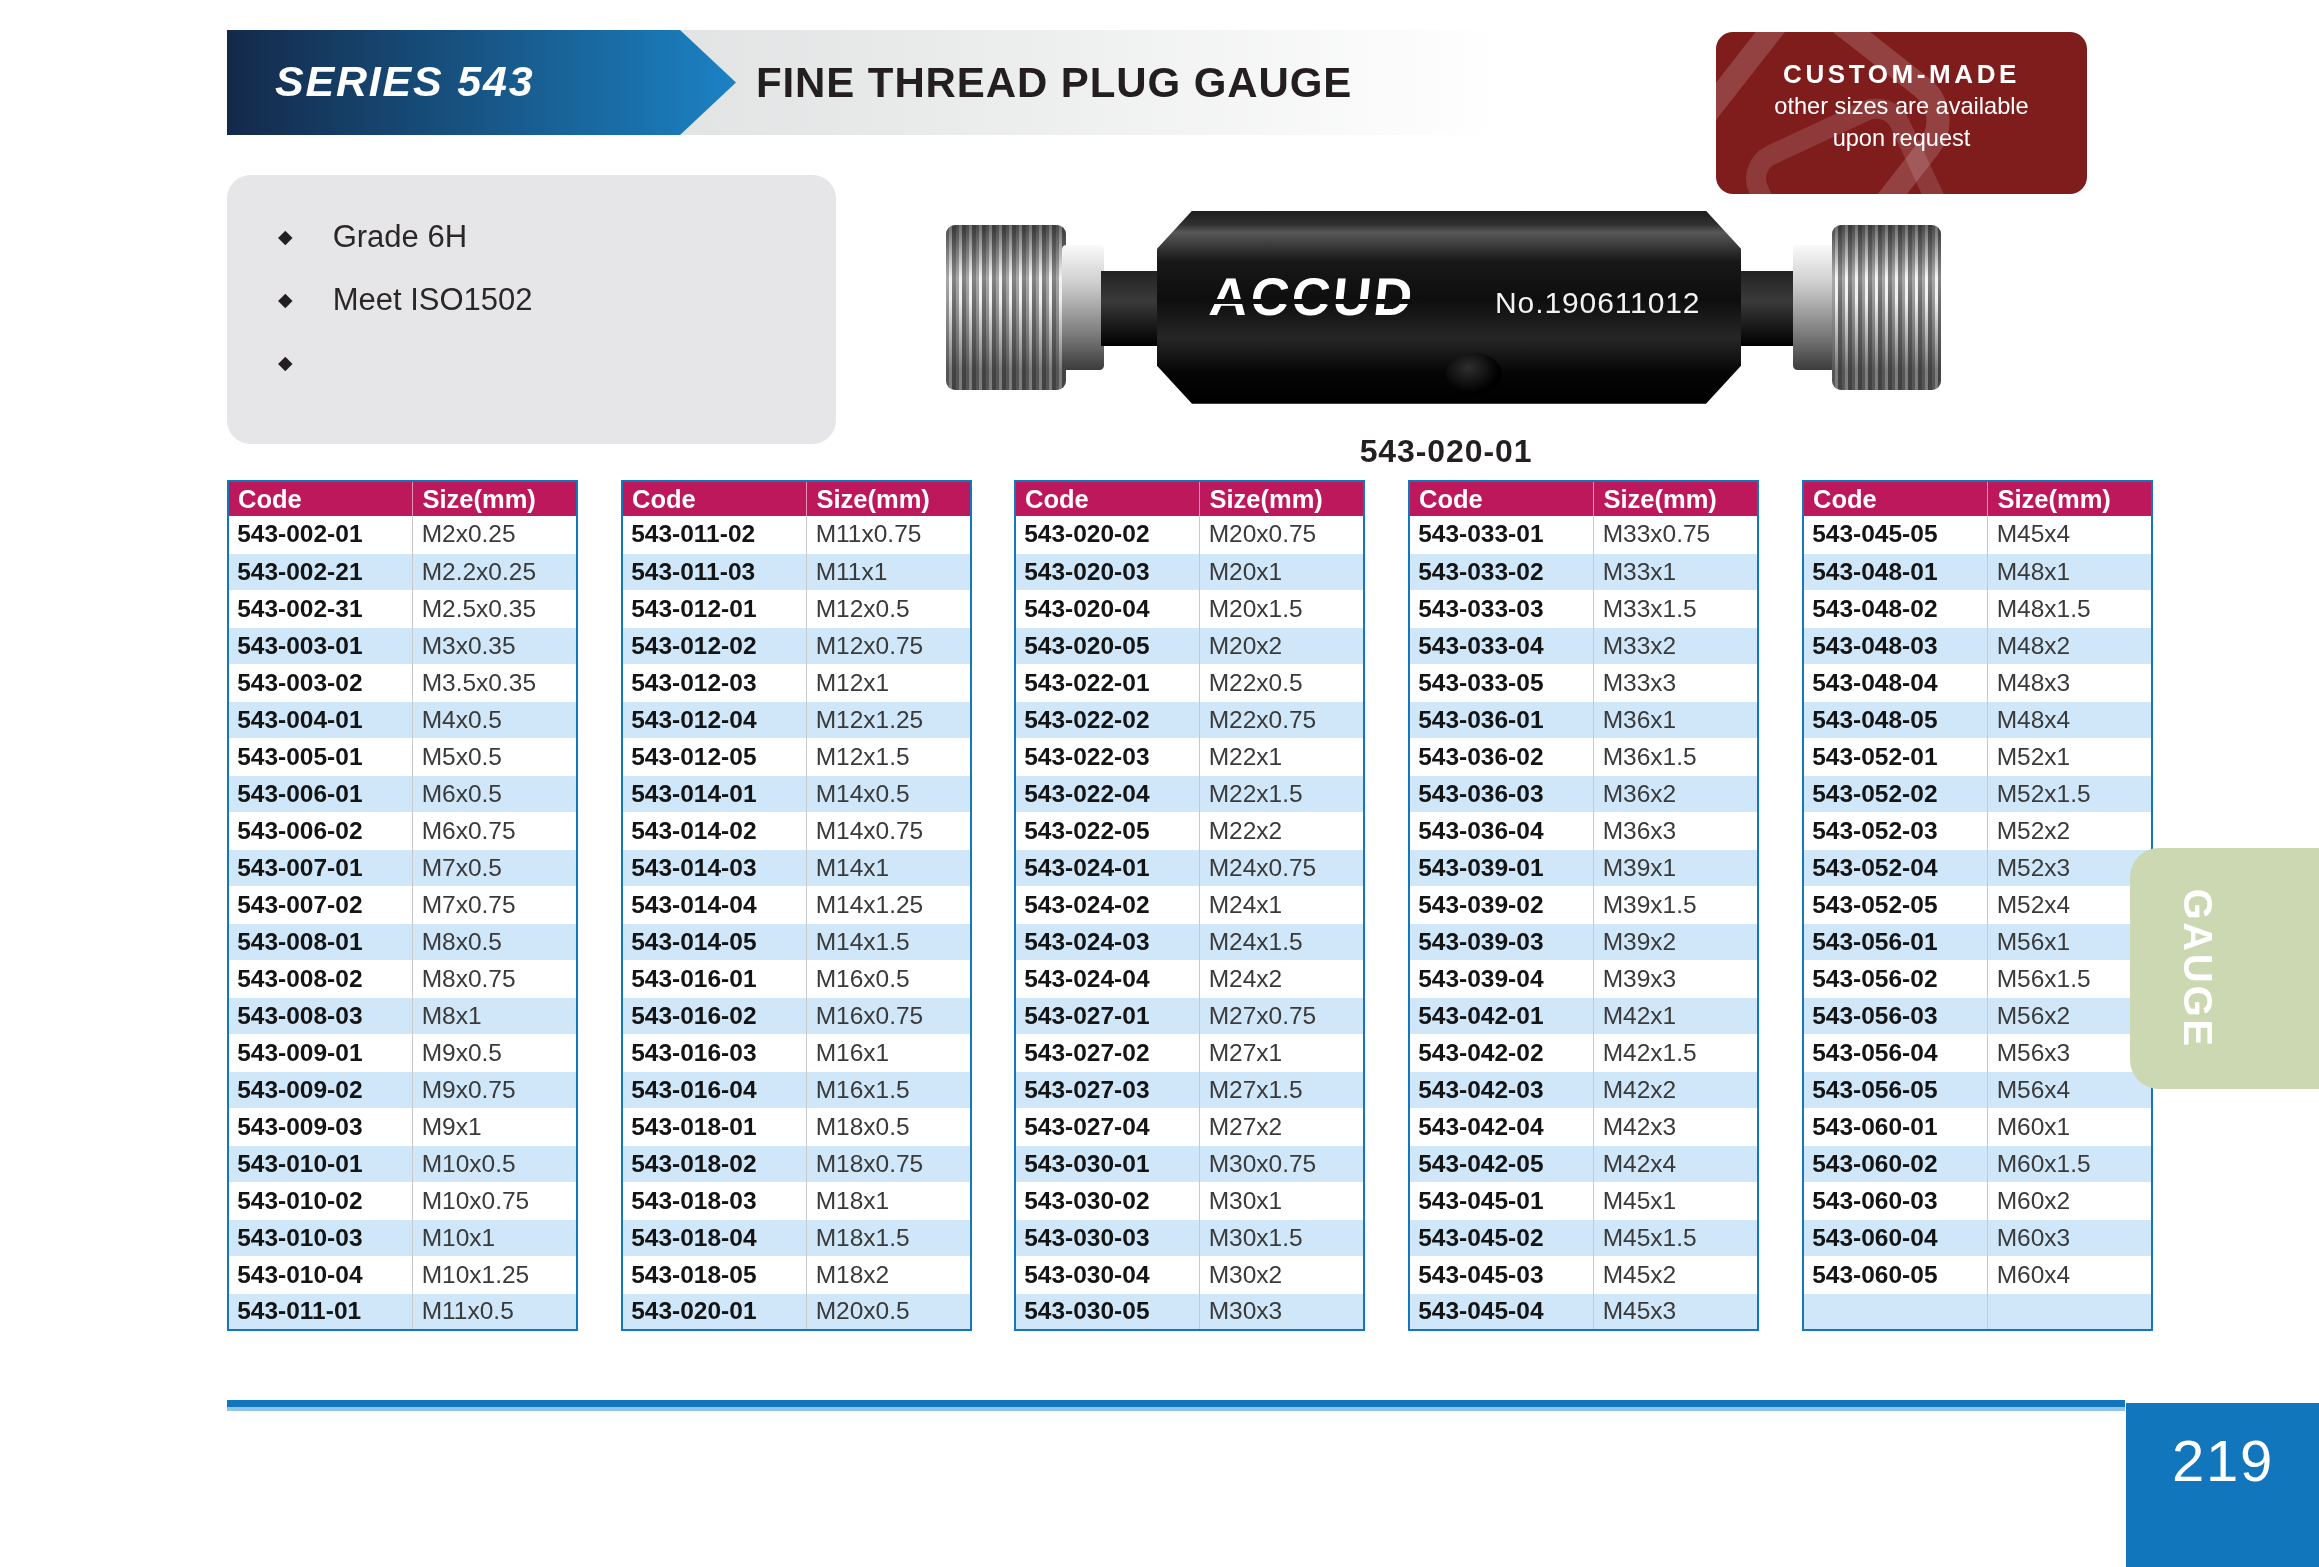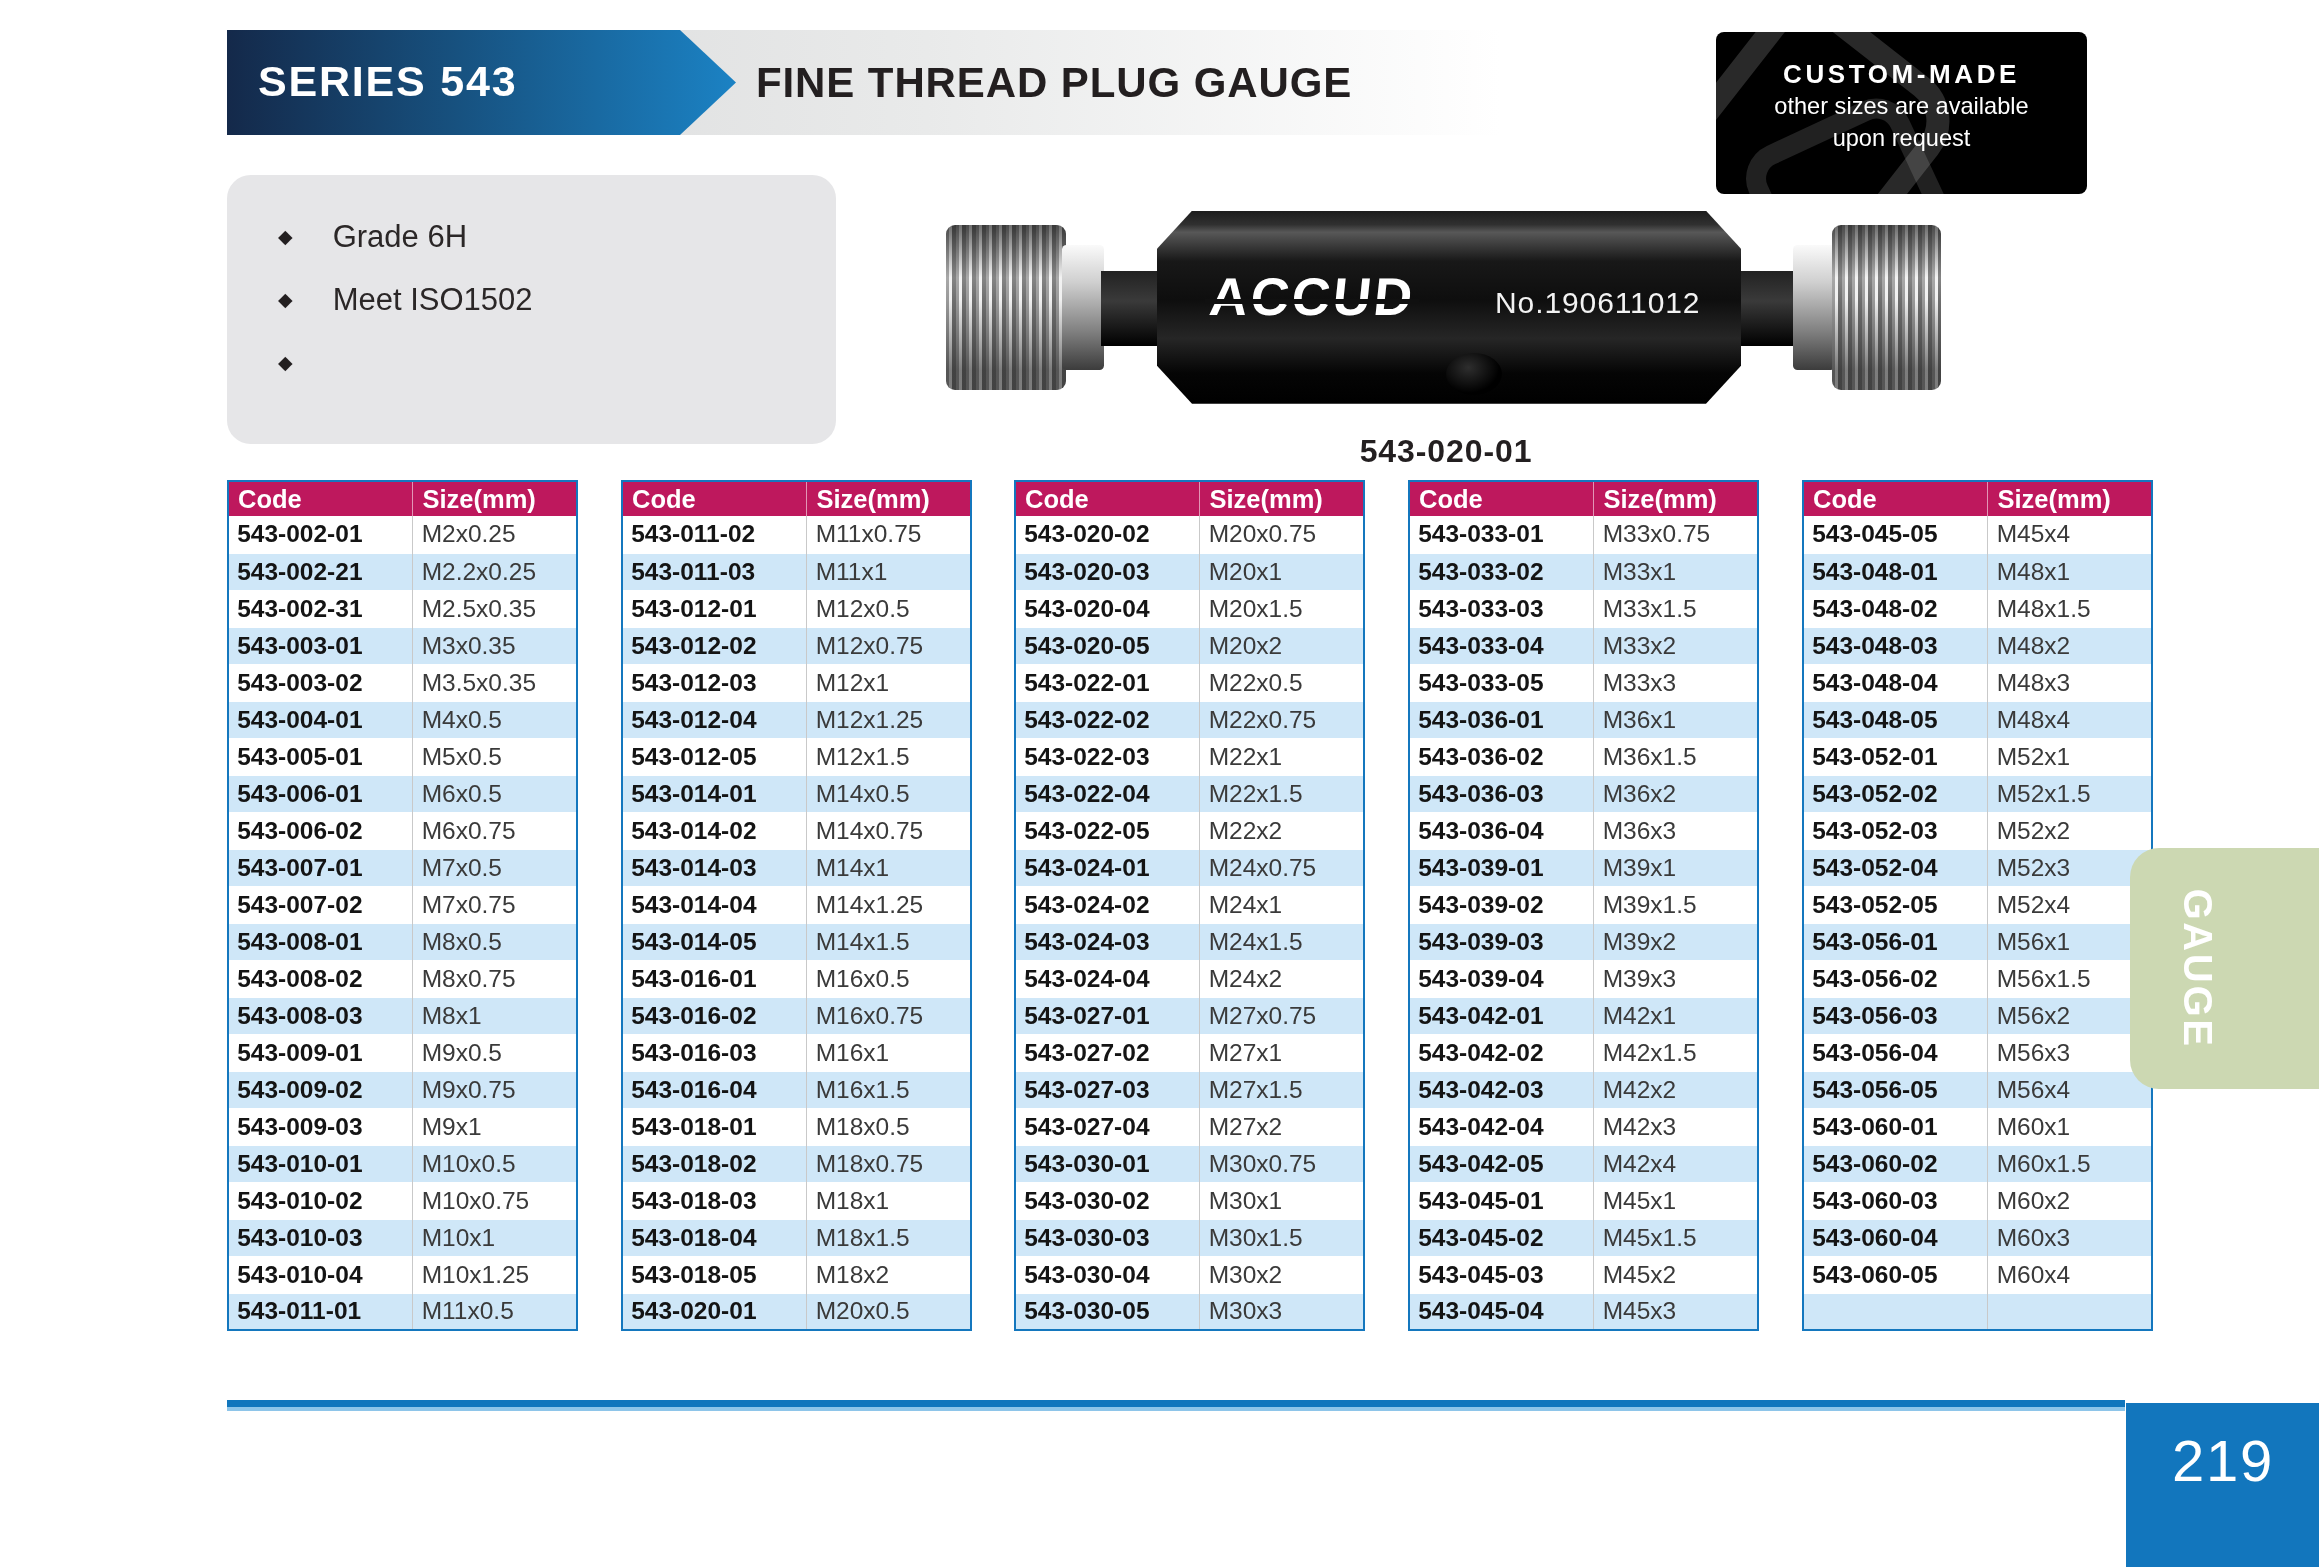--- a/index.html
+++ b/index.html
@@ -13,30 +13,30 @@
   .title-strip {
     position:absolute; left:227px; top:30px; width:1273px; height:105px;
     background:linear-gradient(90deg,#d6d7d8 0%,#e9eaea 55%,#ffffff 100%);
   }
   .series-banner {
     position:absolute; left:227px; top:30px; width:509px; height:105px;
     background:linear-gradient(90deg,#14294a 0%,#17517f 45%,#1b82c4 100%);
     clip-path:polygon(0 0, calc(100% - 56px) 0, 100% 50%, calc(100% - 56px) 100%, 0 100%);
   }
   .series-banner span {
-    display:block; padding-left:31px; line-height:103px;
-    font-size:43px; font-weight:bold; letter-spacing:1.8px; color:#ffffff;
+    display:block; padding-left:48px; line-height:103px;
+    font-size:43px; font-weight:bold; letter-spacing:1.8px; color:#ffffff;font-style:italic;
   }
   .page-title {
     position:absolute; left:756px; top:30px; height:105px; line-height:105px;
     font-size:42px; font-weight:bold; letter-spacing:0.9px; color:#231f20; white-space:nowrap;
   }
   .custom-badge {
     position:absolute; left:1716px; top:32px; width:371px; height:162px;
-    background:#000000; border-radius:8px; overflow:hidden; text-align:center;
+    background:#7f1d1d; border-radius:17px; overflow:hidden; text-align:center;
   }
   .custom-badge::before {  
     content:""; position:absolute; left:-27px; top:-18px; width:173px; height:236px;
     border:23.6px solid rgba(255,255,255,0.16); border-radius:55px;
     transform:rotate(38deg);
   }
   .custom-badge::after {
     content:""; position:absolute; left:55px; top:82px; width:136px; height:173px;
     border:20px solid rgba(255,255,255,0.13); border-radius:36px;
     transform:rotate(-25deg);

